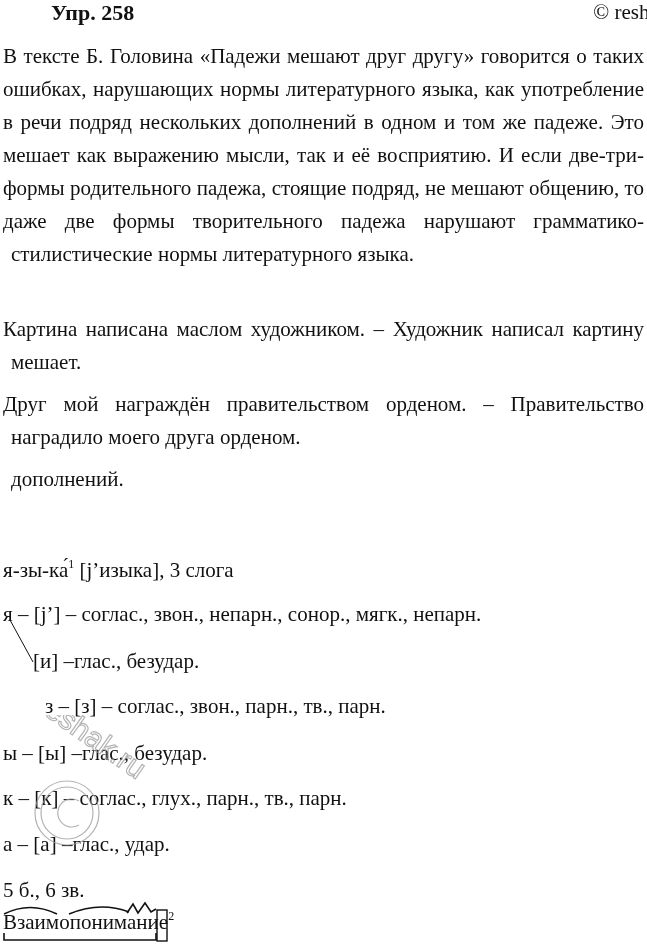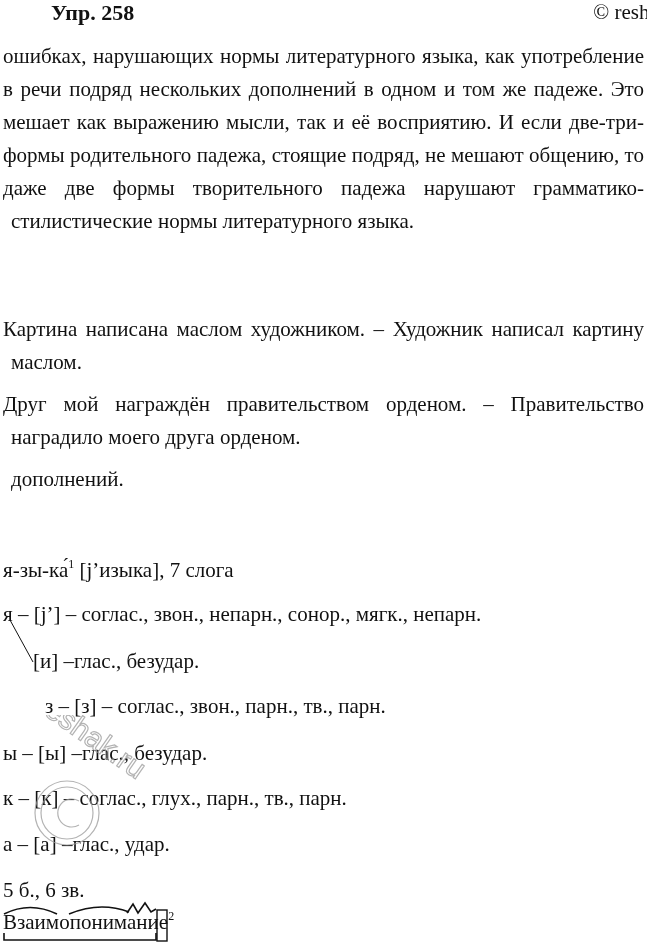--- a/index.html
+++ b/index.html
@@ -101,44 +101,45 @@
   </style>
 </head>
 <body>
 
 <div class="header">
   <span class="ex-title">Упр. 258</span>
   <span class="copyright">© reshak.ru</span>
 </div>
 
 <div class="para" style="top:40px;">
+  <span class="just-line">В тексте Б. Головина «Падежи мешают друг другу» говорится о таких</span>
   <span class="just-line">ошибках, нарушающих нормы литературного языка, как употребление</span>
   <span class="just-line">в речи подряд нескольких дополнений в одном и том же падеже. Это</span>
   <span class="just-line">мешает как выражению мысли, так и её восприятию. И если две-три-</span>
   <span class="just-line">формы родительного падежа, стоящие подряд, не мешают общению, то</span>
   <span class="just-line">даже две формы творительного падежа нарушают грамматико-</span>
   <span class="last-line">стилистические нормы литературного языка.</span>
 </div>
 
 <div class="para" style="top:313px;">
   <span class="just-line">Картина написана маслом художником. – Художник написал картину</span>
-  <span class="last-line">маслом.</span>
+  <span class="last-line">мешает.</span>
 </div>
 
 <div class="para" style="top:388px;">
   <span class="just-line">Друг мой награждён правительством орденом. – Правительство</span>
   <span class="last-line">наградило моего друга орденом.</span>
 </div>
 
 <div class="para" style="top:463px;">
   <span class="last-line">дополнений.</span>
 </div>
 
 <div class="line" style="top:557px;">
-  <span>я-зы-ка́</span><sup>1</sup><span> [j’изыка], 7 слога</span>
+  <span>я-зы-ка́</span><sup>1</sup><span> [j’изыка], 3 слога</span>
 </div>
 
 <div class="line" style="top:601px;">я – [j’] – соглас., звон., непарн., сонор., мягк., непарн.</div>
 
 <svg class="split-line" style="left:6px; top:618px; width:30px; height:46px;" viewBox="0 0 30 46">
   <line x1="4" y1="2" x2="27" y2="44" stroke="#111" stroke-width="1"></line>
 </svg>
 
 <div class="line" style="top:648px; left:33px;">[и] –глас., безудар.</div>
 <div class="line" style="top:693px;margin-left:42px;">з – [з] – соглас., звон., парн., тв., парн.</div>

